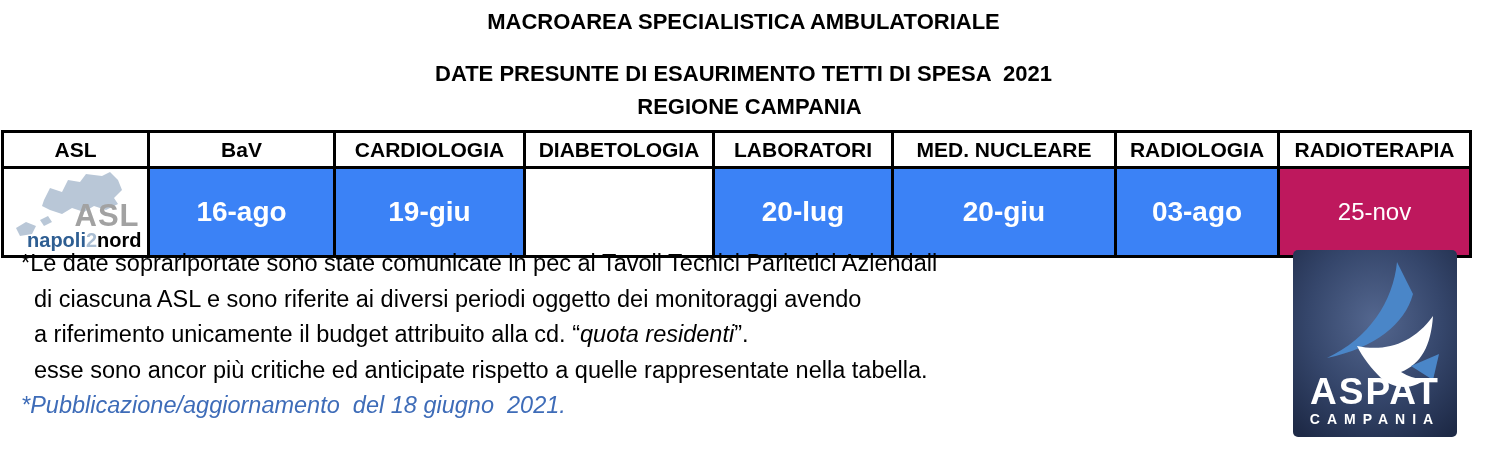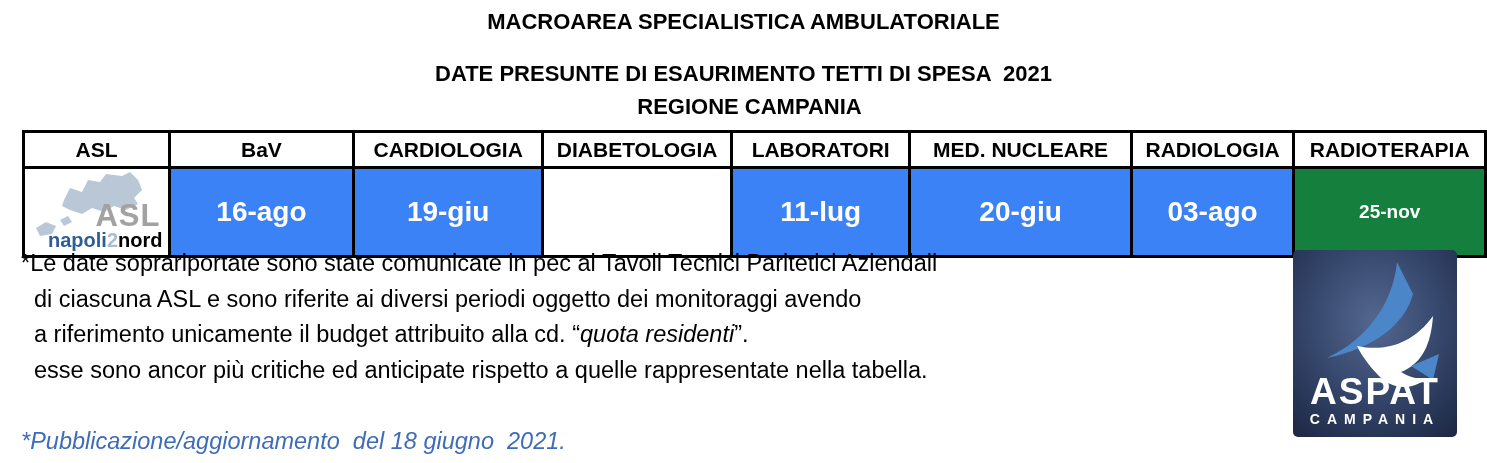--- a/index.html
+++ b/index.html
@@ -4,50 +4,50 @@
 <style>
   html,body { margin:0; padding:0; }
   body {
     width:1487px; height:463px;
     background:#ffffff;
     font-family:"Liberation Sans", sans-serif;
     position:relative;
     overflow:hidden;
     color:#000;
   }
-  .pre { white-space:pre-wrap;margin-top:36px; }
+  .pre { white-space:pre-wrap; }
 
   
   .title1 { text-align:center; font-weight:bold; font-size:22px; margin-top:9px; letter-spacing:0px; }
   .title2 { text-align:center; font-weight:bold; font-size:22px; margin-top:26px; }
   .title3 { text-align:center; font-weight:bold; font-size:22px; margin-top:7px;padding-left:12px; }
 
   
   table.spesa {
     border-collapse:collapse;
     table-layout:fixed;
-    margin:10px 0 0 22px;
+    margin:10px 0 0 1px;
     border:3px solid #000;
   }
   table.spesa th, table.spesa td {
     border:3px solid #000;
     text-align:center;
     vertical-align:middle;
     padding:0;
     overflow:hidden;
   }
   table.spesa th {
     height:33px;
     font-size:21px;
     font-weight:bold;
     background:#fff;
   }
   table.spesa td { height:86px; }
   td.red   { background:#3b82f6; color:#fff; font-weight:bold; font-size:28px; }
-  td.green { background:#15803d; color:#fff; font-weight:bold; font-size:19px; }
+  td.green { background:#be185d; color:#fff; font-weight:normal; font-size:24px; }
   td.empty { background:#ffffff; }
 
   
   .asl-logo { position:relative; width:140px; height:84px; margin:0 auto; }
   .asl-logo svg { position:absolute; left:0; top:0; }
   .asl-word {
     position:absolute; right:6px; top:28px;
     font-size:31px; font-weight:bold; color:#a2a2a2; letter-spacing:1px;
     font-family:"Liberation Sans", sans-serif;
   }
@@ -111,21 +111,21 @@
           <path d="M10 58 L20 52 L30 56 L26 64 L14 66 Z" fill="#b9c7d7"></path>
           <path d="M34 50 L42 46 L46 52 L38 56 Z" fill="#b9c7d7"></path>
         </svg>
         <div class="asl-word">ASL</div>
         <div class="napoli-line"><span class="napoli">napoli</span><span class="two">2</span><span class="nord">nord</span></div>
       </div>
     </td>
     <td class="red">16-ago</td>
     <td class="red">19-giu</td>
     <td class="empty"></td>
-    <td class="red">11-lug</td>
+    <td class="red">20-lug</td>
     <td class="red">20-giu</td>
     <td class="red">03-ago</td>
     <td class="green">25-nov</td>
   </tr>
 </tbody>
   </table>
 
 <div class="footnotes">
   <div>*Le date soprariportate sono state comunicate in pec ai Tavoli Tecnici Paritetici Aziendali</div>
   <div class="indent">di ciascuna ASL e sono riferite ai diversi periodi oggetto dei monitoraggi avendo</div>

